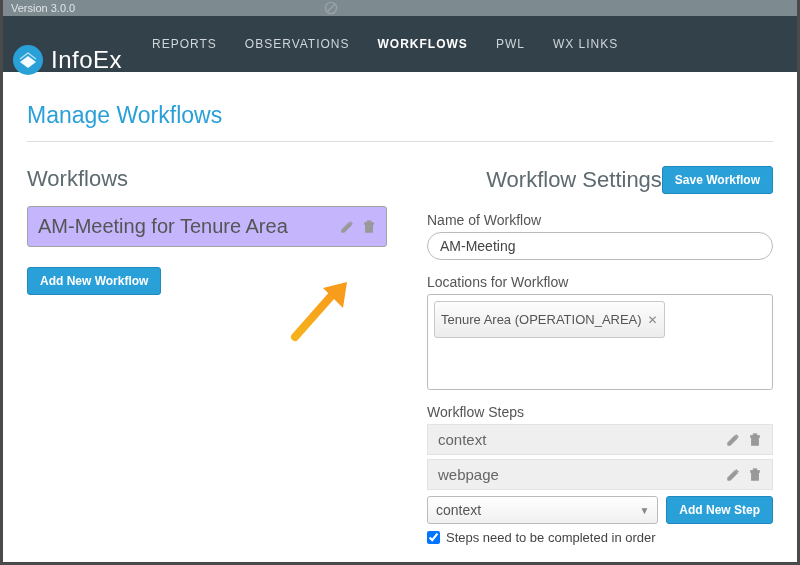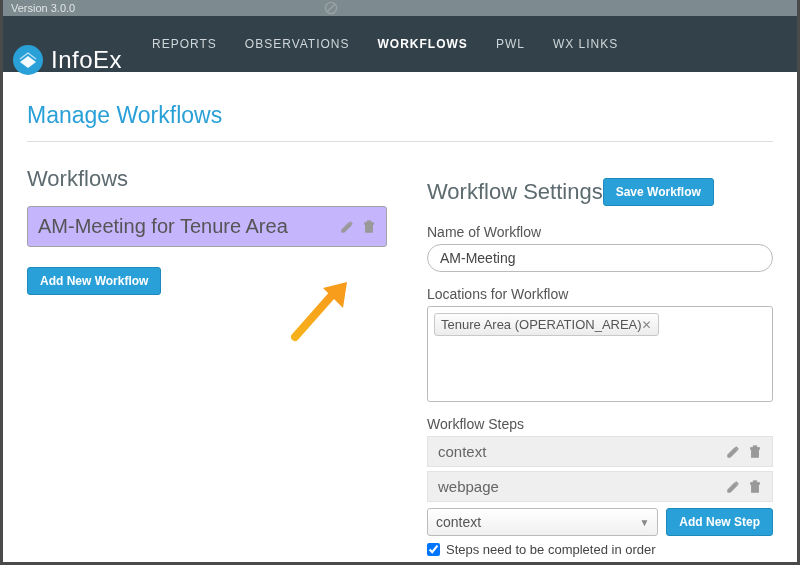--- a/index.html
+++ b/index.html
@@ -20,26 +20,26 @@
   .cols { display: flex; gap: 40px; }
   .col-left { flex: 0 0 360px; }
   .col-right { flex: 1; }
   .section-title { font-size: 22px; color: #5d6a6f; font-weight: 400; margin-bottom: 14px; }
   .wf-row { background: #c4b5fd; border: 1px solid #a3a3a3; border-radius: 3px; padding: 8px 10px; display: flex; align-items: center; justify-content: space-between; font-size: 20px; color: #555; }
   .row-actions { display: flex; gap: 8px; color: #999; }
   .icon-btn { cursor: pointer; display:inline-flex; }
   .icon-btn svg { width: 14px; height: 14px; stroke: #999; fill: #999; }
   .btn { background: #2aa0d8; color: #fff; border: 1px solid #1d89bd; border-radius: 3px; padding: 6px 12px; font-size: 12px; font-weight: 600; cursor: pointer; }
   .btn.mt { margin-top: 20px; }
-  .settings-head { display: flex; justify-content: flex-start; align-items: center; margin-bottom: 18px; margin-top: 12px; }
+  .settings-head { display: flex; justify-content: flex-end; align-items: center; margin-bottom: 18px; }
   .field-label { font-size: 14px; color: #555; margin-bottom: 4px; display: block; }
   .text-input { width: 100%; border: 1px solid #bbb; border-radius: 14px; padding: 5px 12px; font-size: 14px; color: #444; outline: none; }
   .group { margin-bottom: 14px; }
   .loc-box { border: 1px solid #bbb; border-radius: 3px; min-height: 96px; padding: 6px; }
-  .chip { display: inline-flex; align-items: center; background: linear-gradient(#fdfdfd,#ececec); border: 1px solid #c8c8c8; border-radius: 3px; padding: 3px 6px; font-size: 13px; color: #555; gap: 0; }
+  .chip { display: inline-flex; align-items: center; background: linear-gradient(#fdfdfd,#ececec); border: 1px solid #c8c8c8; border-radius: 3px; padding: 10px 6px; font-size: 13px; color: #555; gap: 6px; }
   .chip-x { color: #888; cursor: pointer; font-size: 12px; }
   .step-row { background: #efefef; border: 1px solid #e3e3e3; padding: 6px 10px; display: flex; align-items: center; justify-content: space-between; font-size: 15px; color: #666; margin-bottom: 4px; }
   .select-row { display:flex; gap:8px; margin-top:6px; margin-bottom:6px; }
   .select { flex:1; border:1px solid #bbb; border-radius:3px; background:linear-gradient(#fff,#f0f0f0); padding:4px 8px; font-size:14px; color:#555; display:flex; justify-content:space-between; align-items:center; cursor:pointer; }
   .caret { font-size: 10px; color:#888; }
   .check-row { display:flex; align-items:center; gap:6px; font-size:13px; color:#444; }
   .arrow { position:absolute; left:282px; top:282px; pointer-events:none; }
 </style>
 </head>
 <body>

